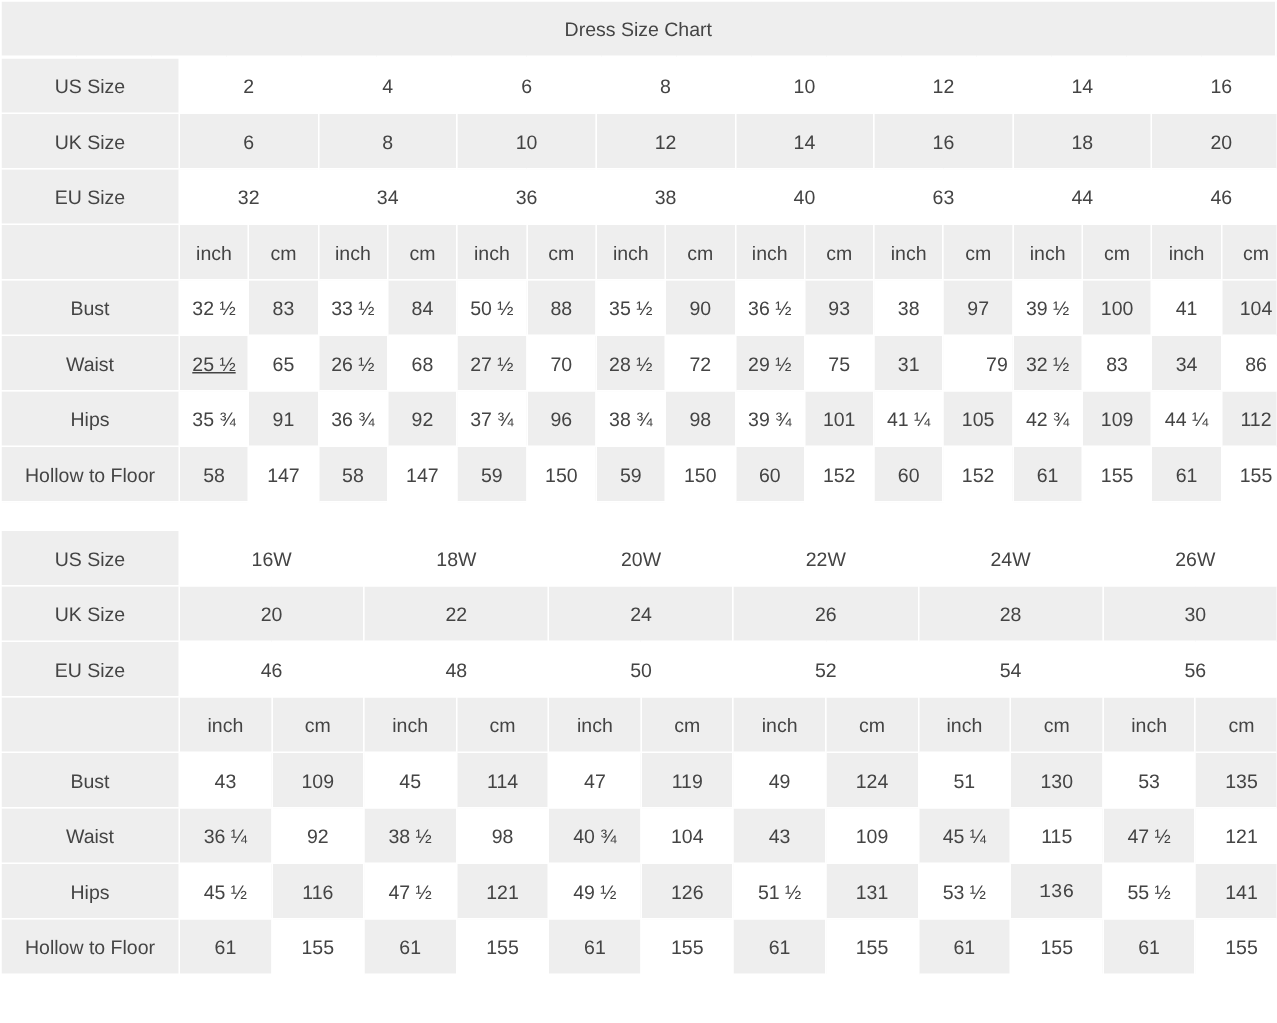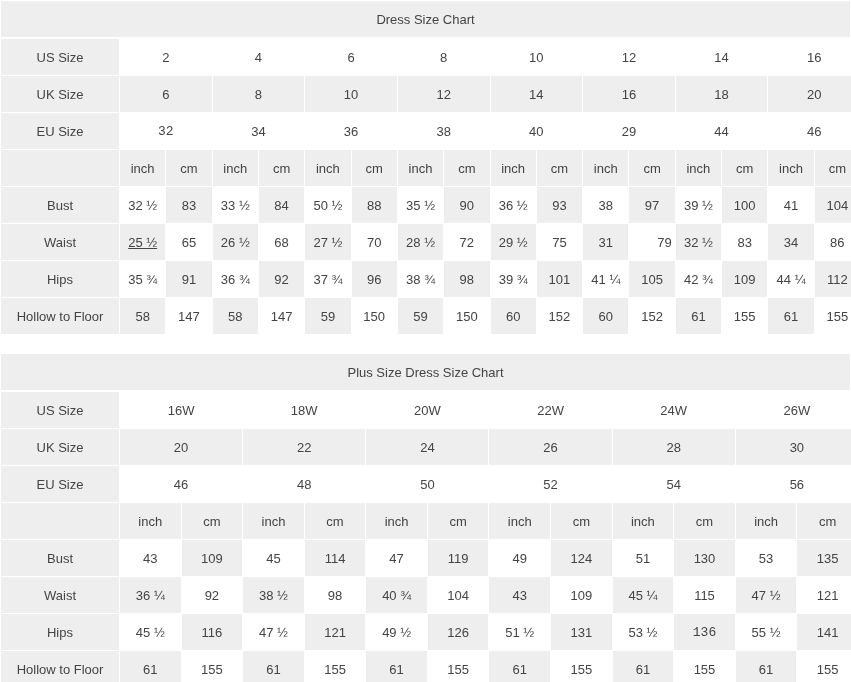--- a/index.html
+++ b/index.html
@@ -96,26 +96,26 @@
             <td colspan="2" class="cell-gray" style="width: 91.625px;">8</td>
             <td colspan="2" class="cell-gray" style="width: 91.625px;">10</td>
             <td colspan="2" class="cell-gray" style="width: 91.625px;">12</td>
             <td colspan="2" class="cell-gray" style="width: 91.625px;">14</td>
             <td colspan="2" class="cell-gray" style="width: 91.625px;">16</td>
             <td colspan="2" class="cell-gray" style="width: 91.625px;">18</td>
             <td colspan="2" class="cell-gray" style="width: 91.625px;">20</td>
           </tr>
           <tr>
             <td class="rowhead" style="width: 118px;">EU Size</td>
-            <td colspan="2" class="cell-white" style="width: 91.625px; font-family: Liberation Mono, monospace;">32</td>
+            <td colspan="2" class="cell-white" style="width: 91.625px;">32</td>
             <td colspan="2" class="cell-white" style="width: 91.625px;">34</td>
             <td colspan="2" class="cell-white" style="width: 91.625px;">36</td>
             <td colspan="2" class="cell-white" style="width: 91.625px;">38</td>
             <td colspan="2" class="cell-white" style="width: 91.625px;">40</td>
-            <td colspan="2" class="cell-white" style="width: 91.625px;">29</td>
+            <td colspan="2" class="cell-white" style="width: 91.625px;">63</td>
             <td colspan="2" class="cell-white" style="width: 91.625px;">44</td>
             <td colspan="2" class="cell-white" style="width: 91.625px;">46</td>
           </tr>
           <tr class="unit-row">
             <td class="rowhead-blank" style="width: 118px;"></td>
             <td style="width: 45.8125px;">inch</td>
             <td style="width: 45.8125px;">cm</td>
             <td style="width: 45.8125px;">inch</td>
             <td style="width: 45.8125px;">cm</td>
             <td style="width: 45.8125px;">inch</td>
@@ -209,27 +209,20 @@
           </tr>
         </tbody>
     </table>
   </div>
 
   <div class="spacer"></div>
 
   <div class="chart-block">
     <table class="size-table">
       <tbody>
-        <tr>
-          <td class="title-cell" colspan="13">Plus Size Dress Size Chart</td>
-        </tr>
-      </tbody>
-    </table>
-    <table class="size-table">
-      <tbody>
           <tr>
             <td class="rowhead" style="width: 118px;">US Size</td>
             <td colspan="2" class="cell-white" style="width: 122.167px;">16W</td>
             <td colspan="2" class="cell-white" style="width: 122.167px;">18W</td>
             <td colspan="2" class="cell-white" style="width: 122.167px;">20W</td>
             <td colspan="2" class="cell-white" style="width: 122.167px;">22W</td>
             <td colspan="2" class="cell-white" style="width: 122.167px;">24W</td>
             <td colspan="2" class="cell-white" style="width: 122.167px;">26W</td>
           </tr>
           <tr>

